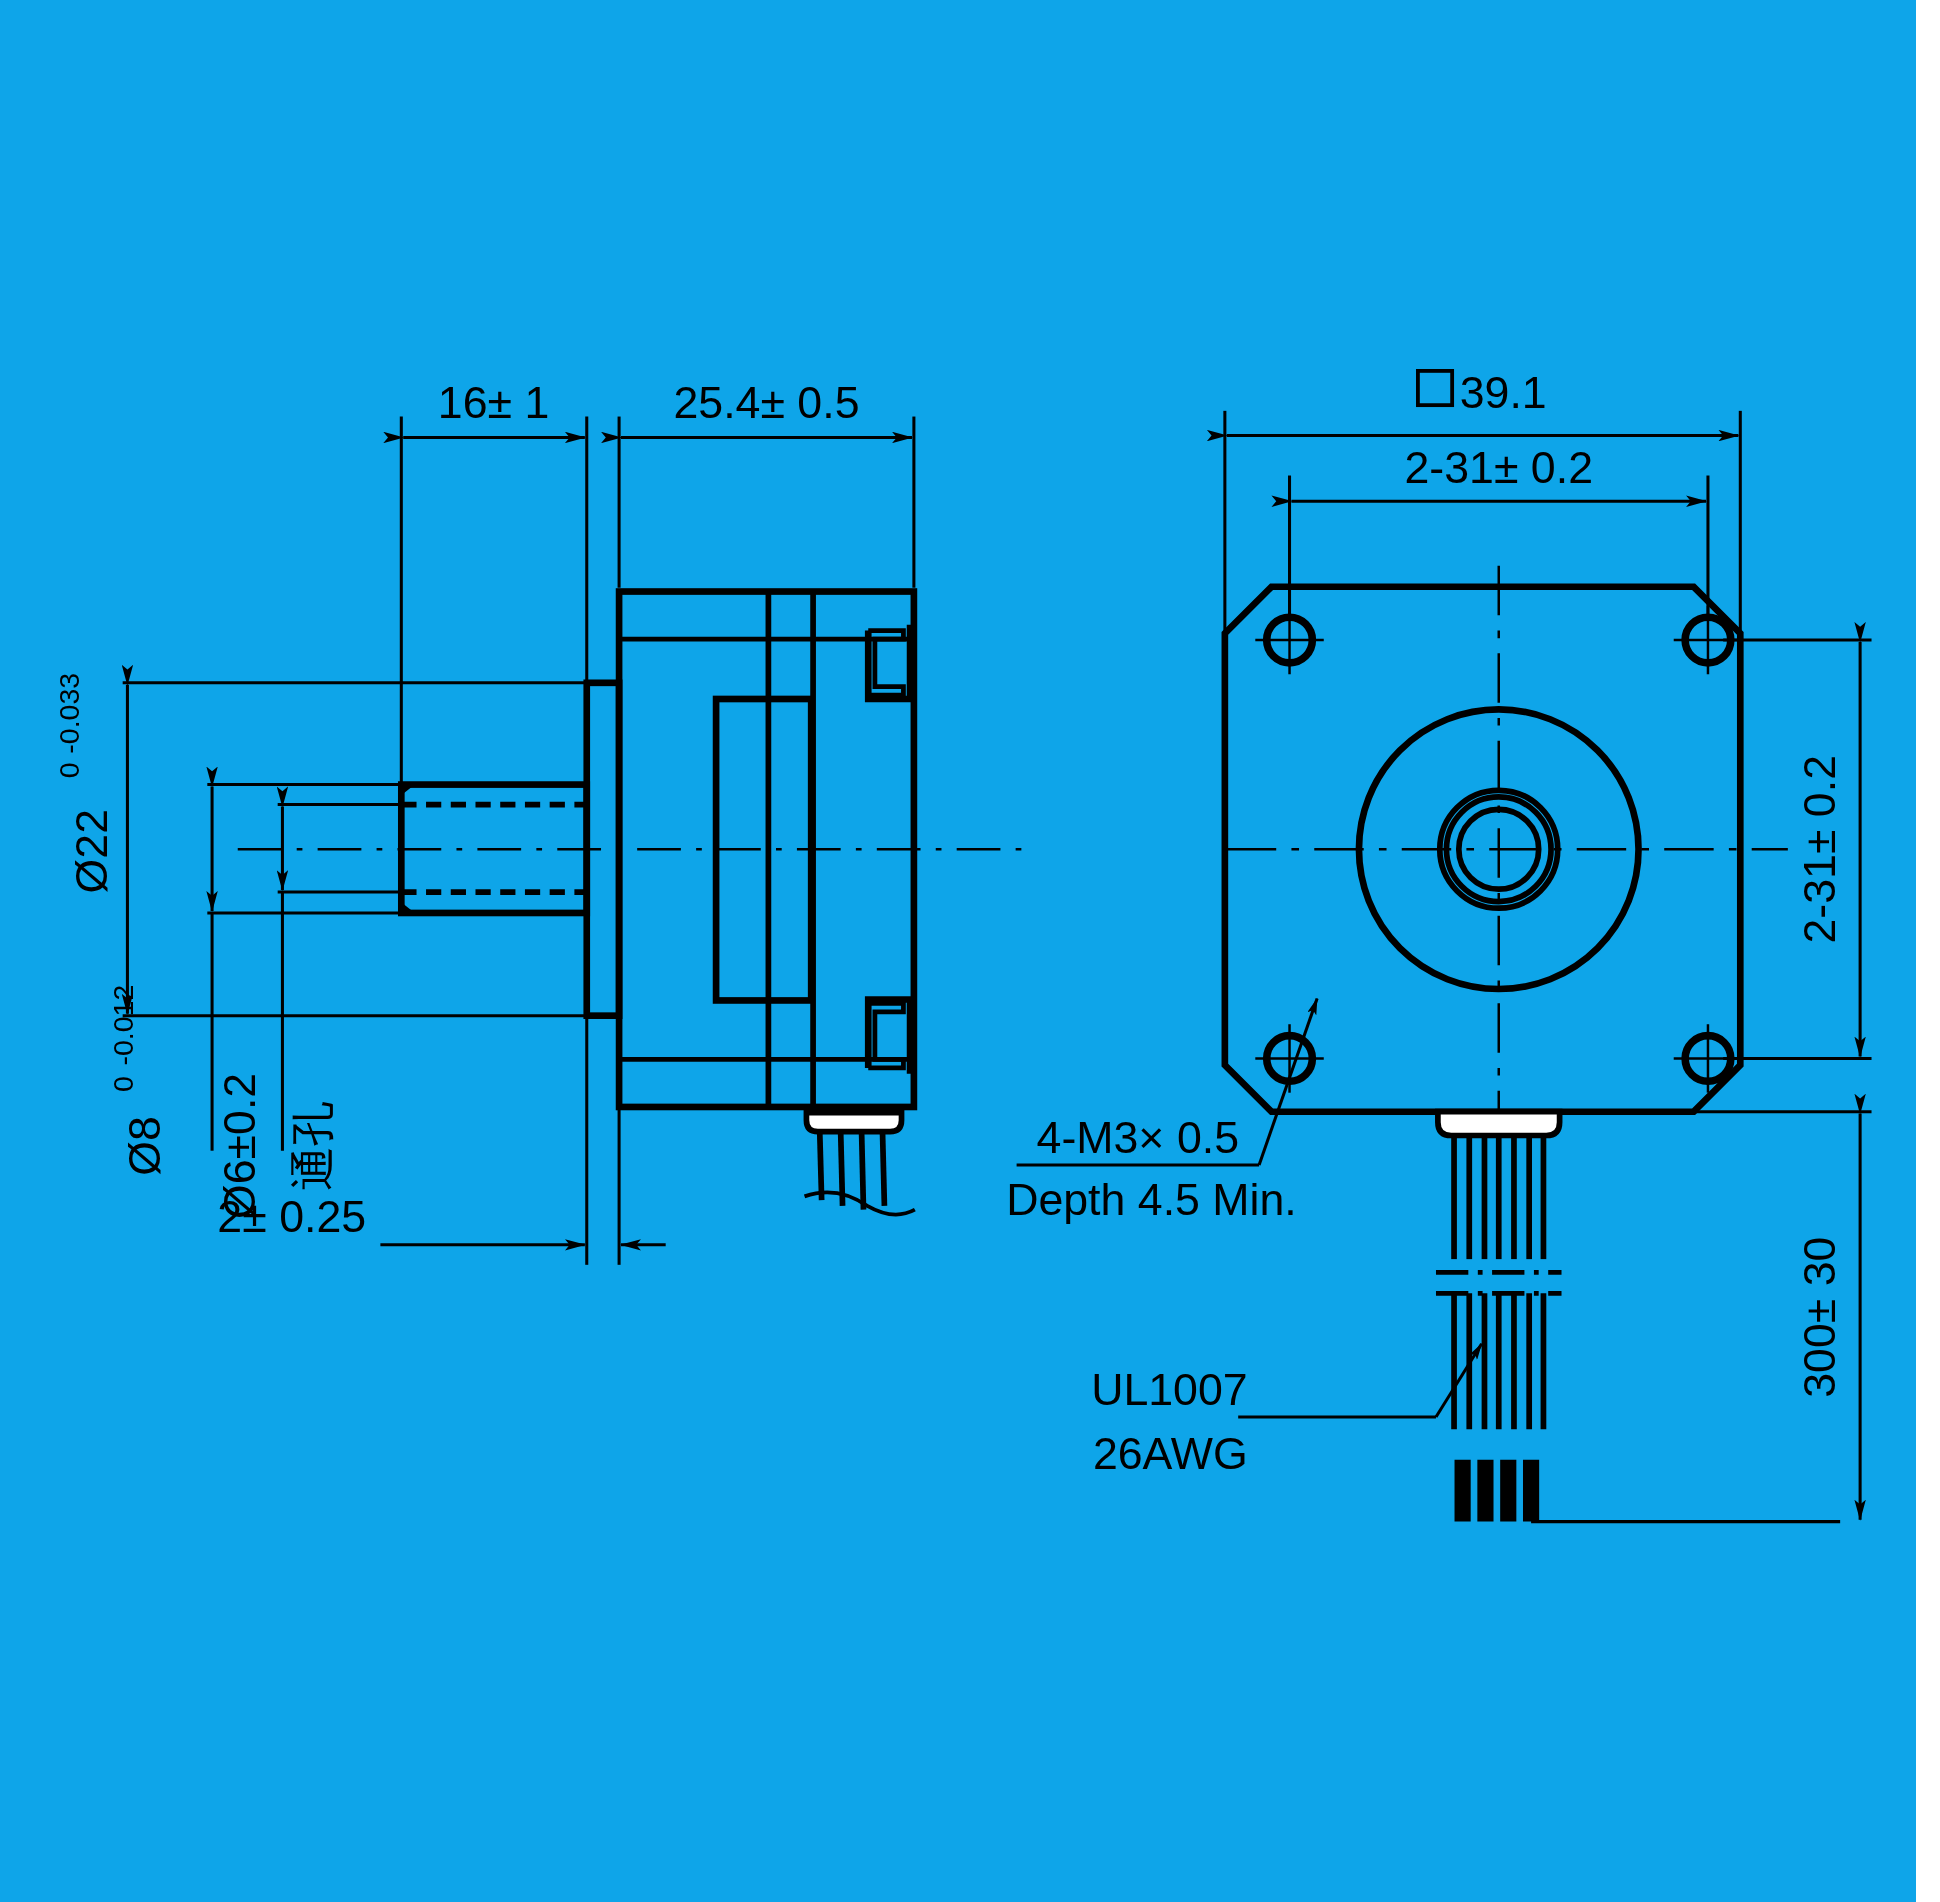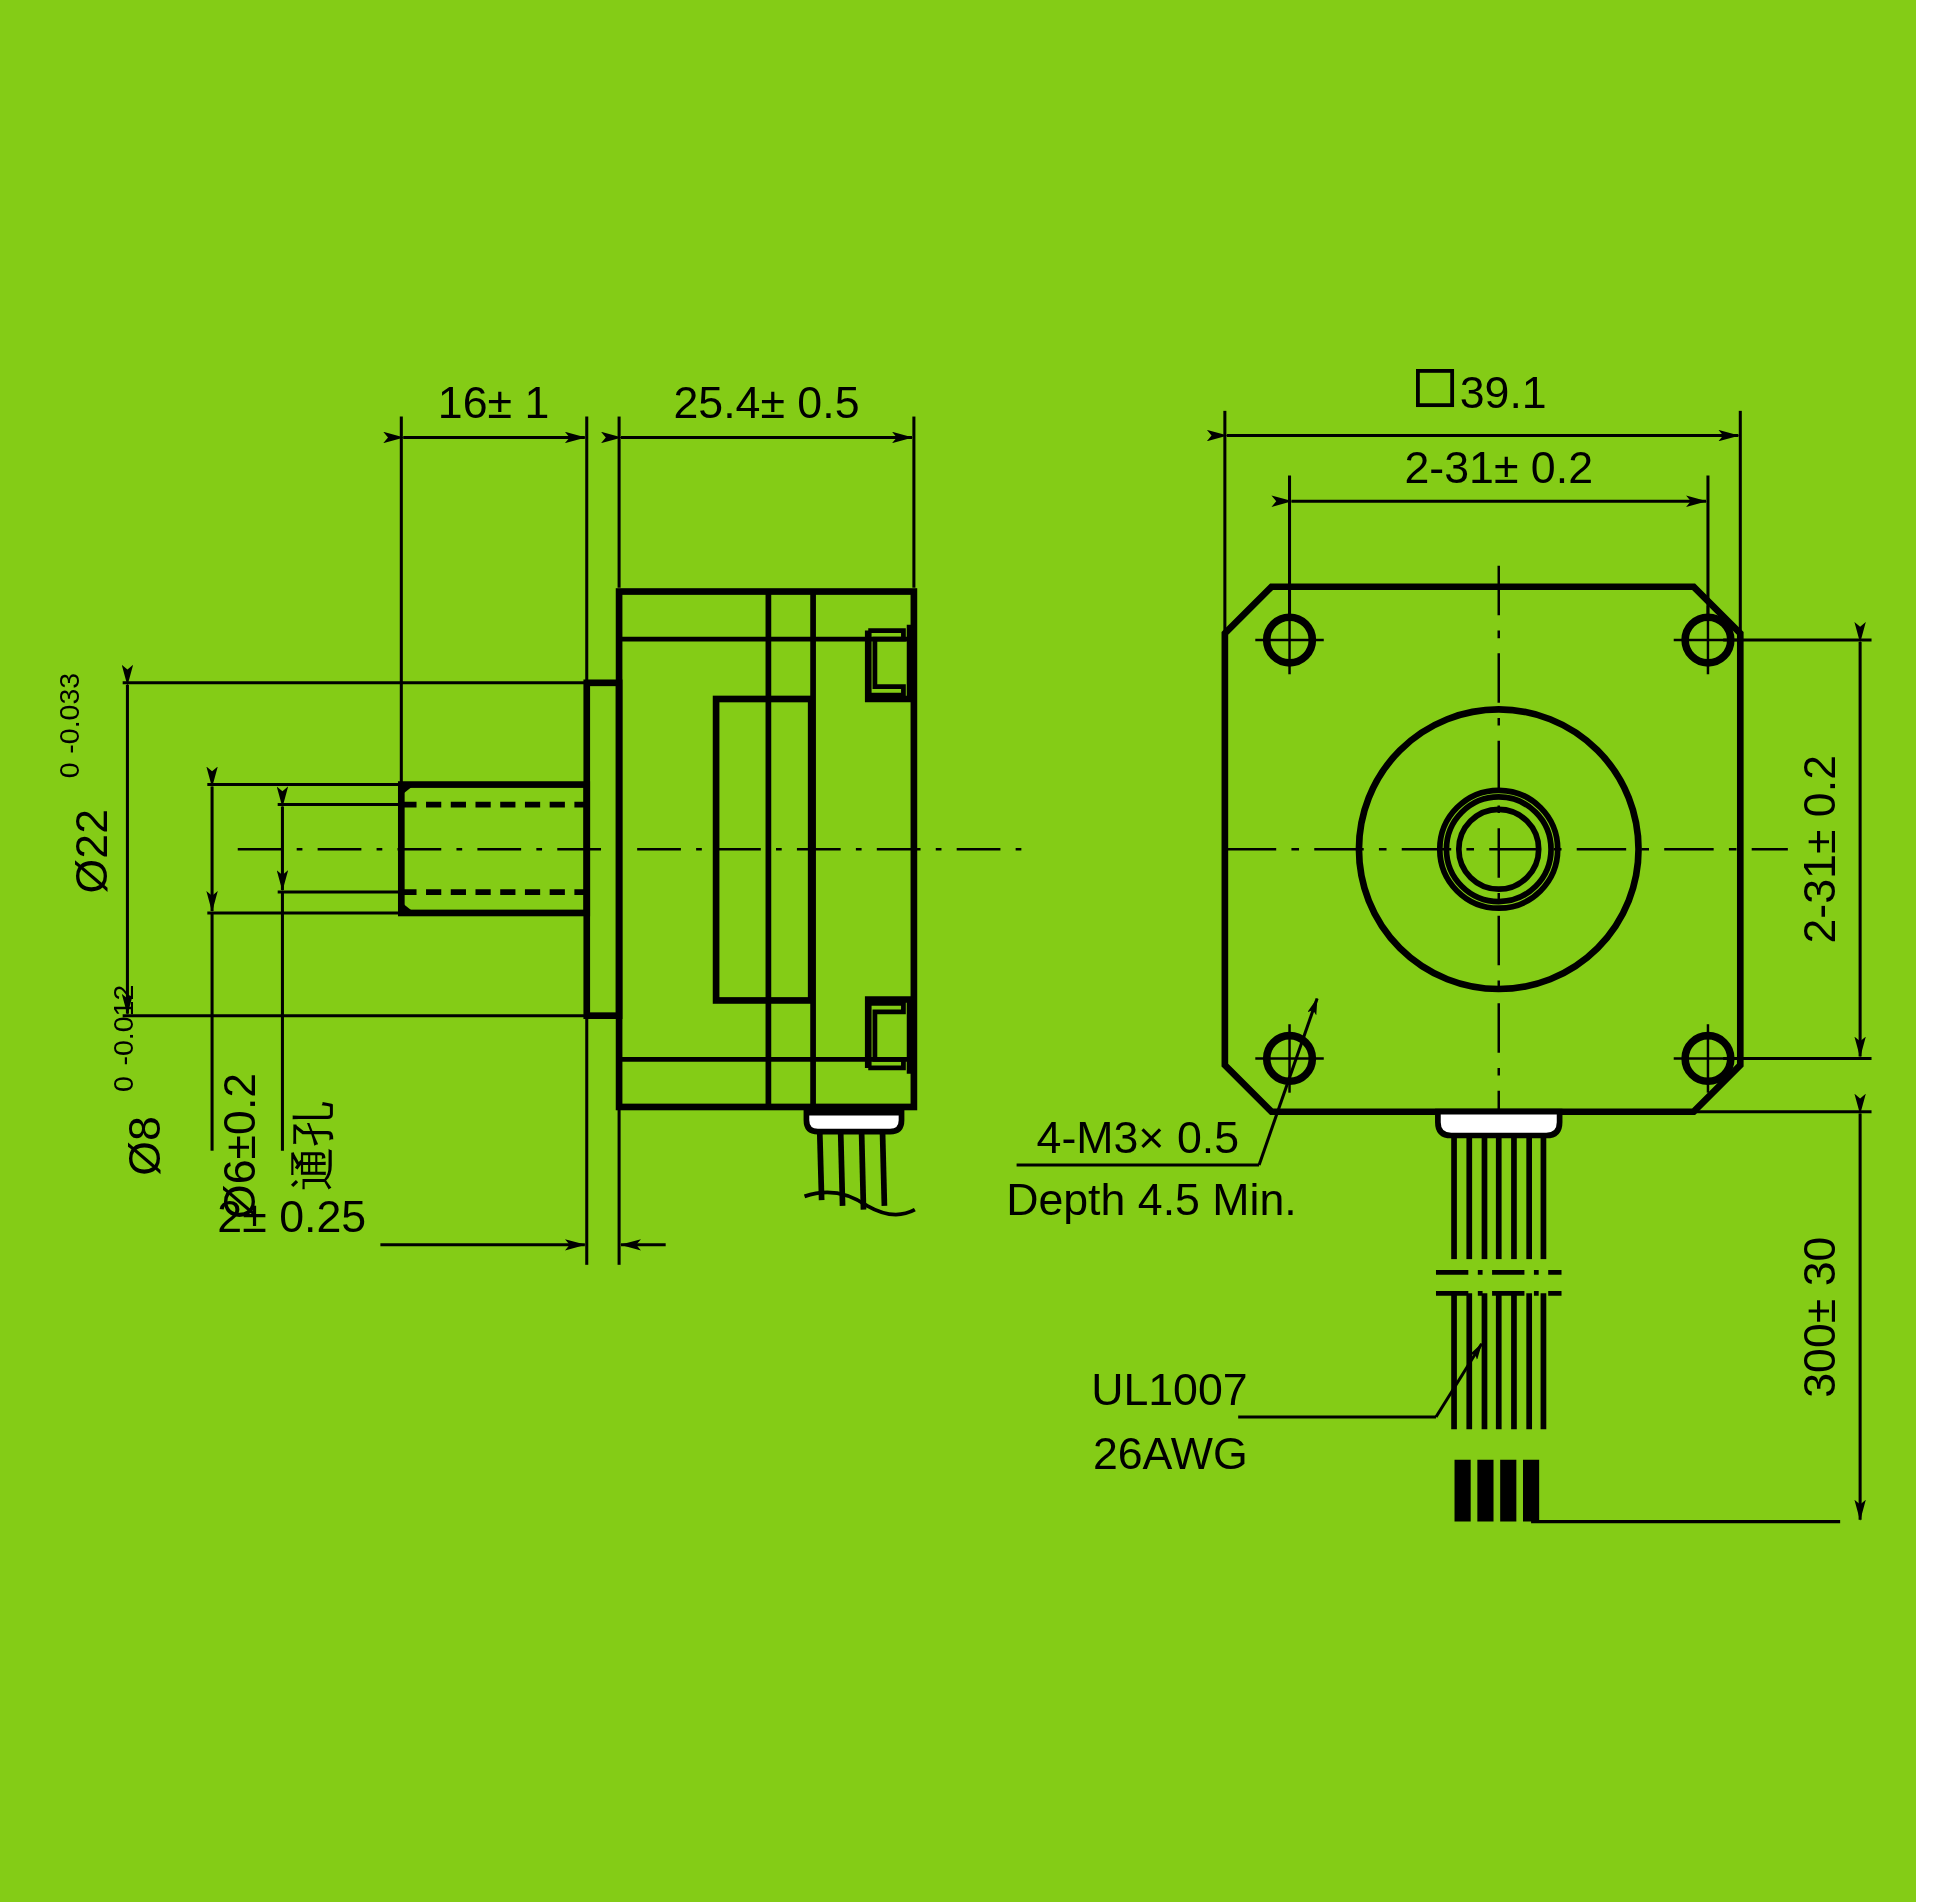--- a/index.html
+++ b/index.html
@@ -1,18 +1,18 @@
 <!DOCTYPE html>
 <html style="font-size:15px"><head>
 <meta charset="utf-8">
 <style>
   html,body{margin:0;padding:0;background:#ffffff;}
   body{width:1940px;height:1902px;overflow:hidden;
        font-family:"Liberation Sans","DejaVu Sans",sans-serif;}
-  #sheet{position:relative;width:1916px;height:1902px;background:#84cc16;text-align:center;}
+  #sheet{position:relative;width:1916px;height:1902px;background:#0ea5e9;text-align:center;}
   svg{display:block;}
   .dimtext{font-family:"Liberation Sans","DejaVu Sans",sans-serif;
            font-size:47px;fill:#000;}
   .dimtext-sm{font-family:"Liberation Sans","DejaVu Sans",sans-serif;
               font-size:30px;fill:#000;}
   .cjk{font-family:"DejaVu Sans",sans-serif;font-size:47px;fill:#000;}
 </style>
 </head>
 <body>
 

